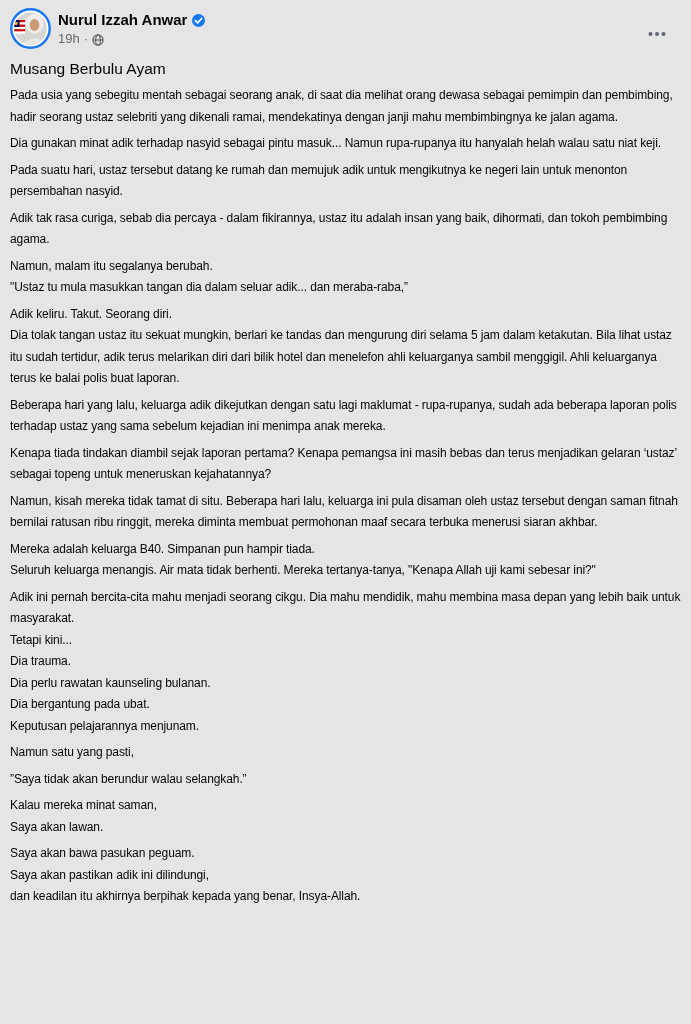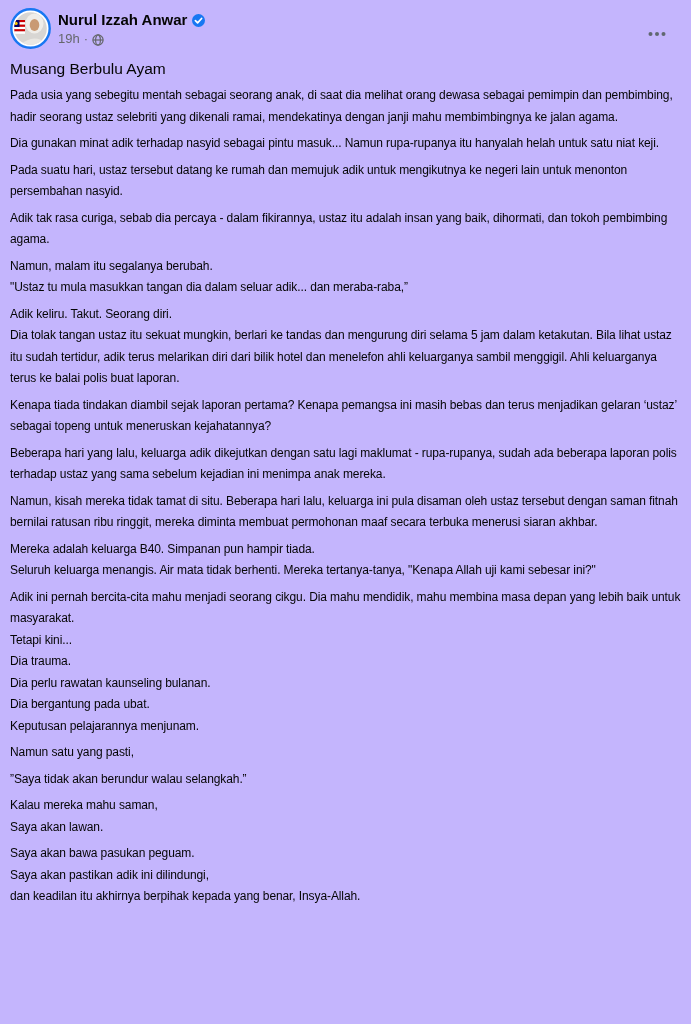--- a/index.html
+++ b/index.html
@@ -1,19 +1,19 @@
 <!DOCTYPE html>
 <html><head>
 <meta charset="utf-8">
 <style>
   html, body { margin: 0; padding: 0; background: #fff; }
   .page {
     width: 691px;
     height: 1024px;
-    background: #c4b5fd;
+    background: #e5e5e5;
     font-family: "Liberation Sans", sans-serif;
     color: #050505;
     overflow: hidden;
     box-sizing: border-box;
     padding: 8px 10px 0 10px;
   }
   .post-header {
     display: flex;
     align-items: flex-start;
     position: relative;
@@ -141,40 +141,40 @@
         <circle cx="16.5" cy="10" r="2" fill="#606770"></circle>
       </svg>
     </button>
 
   </div>
 
   <div class="post-title">Musang Berbulu Ayam</div>
 
   <div class="post-text">
       <p class="para">Pada usia yang sebegitu mentah sebagai seorang anak, di saat dia melihat orang dewasa sebagai pemimpin dan pembimbing, hadir seorang ustaz selebriti yang dikenali ramai, mendekatinya dengan janji mahu membimbingnya ke jalan agama.</p>
-      <p class="para">Dia gunakan minat adik terhadap nasyid sebagai pintu masuk... Namun rupa-rupanya itu hanyalah helah untuk satu niat keji.</p>
+      <p class="para">Dia gunakan minat adik terhadap nasyid sebagai pintu masuk... Namun rupa-rupanya itu hanyalah helah walau satu niat keji.</p>
       <p class="para">Pada suatu hari, ustaz tersebut datang ke rumah dan memujuk adik untuk mengikutnya ke negeri lain untuk menonton persembahan nasyid.</p>
       <p class="para">Adik tak rasa curiga, sebab dia percaya - dalam fikirannya, ustaz itu adalah insan yang baik, dihormati, dan tokoh pembimbing agama.</p>
       <p class="para">Namun, malam itu segalanya berubah.
 "Ustaz tu mula masukkan tangan dia dalam seluar adik... dan meraba-raba,”</p>
       <p class="para">Adik keliru. Takut. Seorang diri.
 Dia tolak tangan ustaz itu sekuat mungkin, berlari ke tandas dan mengurung diri selama 5 jam dalam ketakutan. Bila lihat ustaz itu sudah tertidur, adik terus melarikan diri dari bilik hotel dan menelefon ahli keluarganya sambil menggigil. Ahli keluarganya terus ke balai polis buat laporan.</p>
+      <p class="para">Beberapa hari yang lalu, keluarga adik dikejutkan dengan satu lagi maklumat - rupa-rupanya, sudah ada beberapa laporan polis terhadap ustaz yang sama sebelum kejadian ini menimpa anak mereka.</p>
       <p class="para">Kenapa tiada tindakan diambil sejak laporan pertama? Kenapa pemangsa ini masih bebas dan terus menjadikan gelaran ‘ustaz’ sebagai topeng untuk meneruskan kejahatannya?</p>
-      <p class="para">Beberapa hari yang lalu, keluarga adik dikejutkan dengan satu lagi maklumat - rupa-rupanya, sudah ada beberapa laporan polis terhadap ustaz yang sama sebelum kejadian ini menimpa anak mereka.</p>
       <p class="para">Namun, kisah mereka tidak tamat di situ. Beberapa hari lalu, keluarga ini pula disaman oleh ustaz tersebut dengan saman fitnah bernilai ratusan ribu ringgit, mereka diminta membuat permohonan maaf secara terbuka menerusi siaran akhbar.</p>
       <p class="para">Mereka adalah keluarga B40. Simpanan pun hampir tiada.
 Seluruh keluarga menangis. Air mata tidak berhenti. Mereka tertanya-tanya, "Kenapa Allah uji kami sebesar ini?"</p>
       <p class="para">Adik ini pernah bercita-cita mahu menjadi seorang cikgu. Dia mahu mendidik, mahu membina masa depan yang lebih baik untuk masyarakat.
 Tetapi kini...
 Dia trauma.
 Dia perlu rawatan kaunseling bulanan.
 Dia bergantung pada ubat.
 Keputusan pelajarannya menjunam.</p>
       <p class="para">Namun satu yang pasti,</p>
       <p class="para">”Saya tidak akan berundur walau selangkah.”</p>
-      <p class="para">Kalau mereka mahu saman,
+      <p class="para">Kalau mereka minat saman,
 Saya akan lawan.</p>
       <p class="para">Saya akan bawa pasukan peguam.
 Saya akan pastikan adik ini dilindungi,
 dan keadilan itu akhirnya berpihak kepada yang benar, Insya-Allah.</p>
     </div>
 
 </div>
 
 </body></html>

